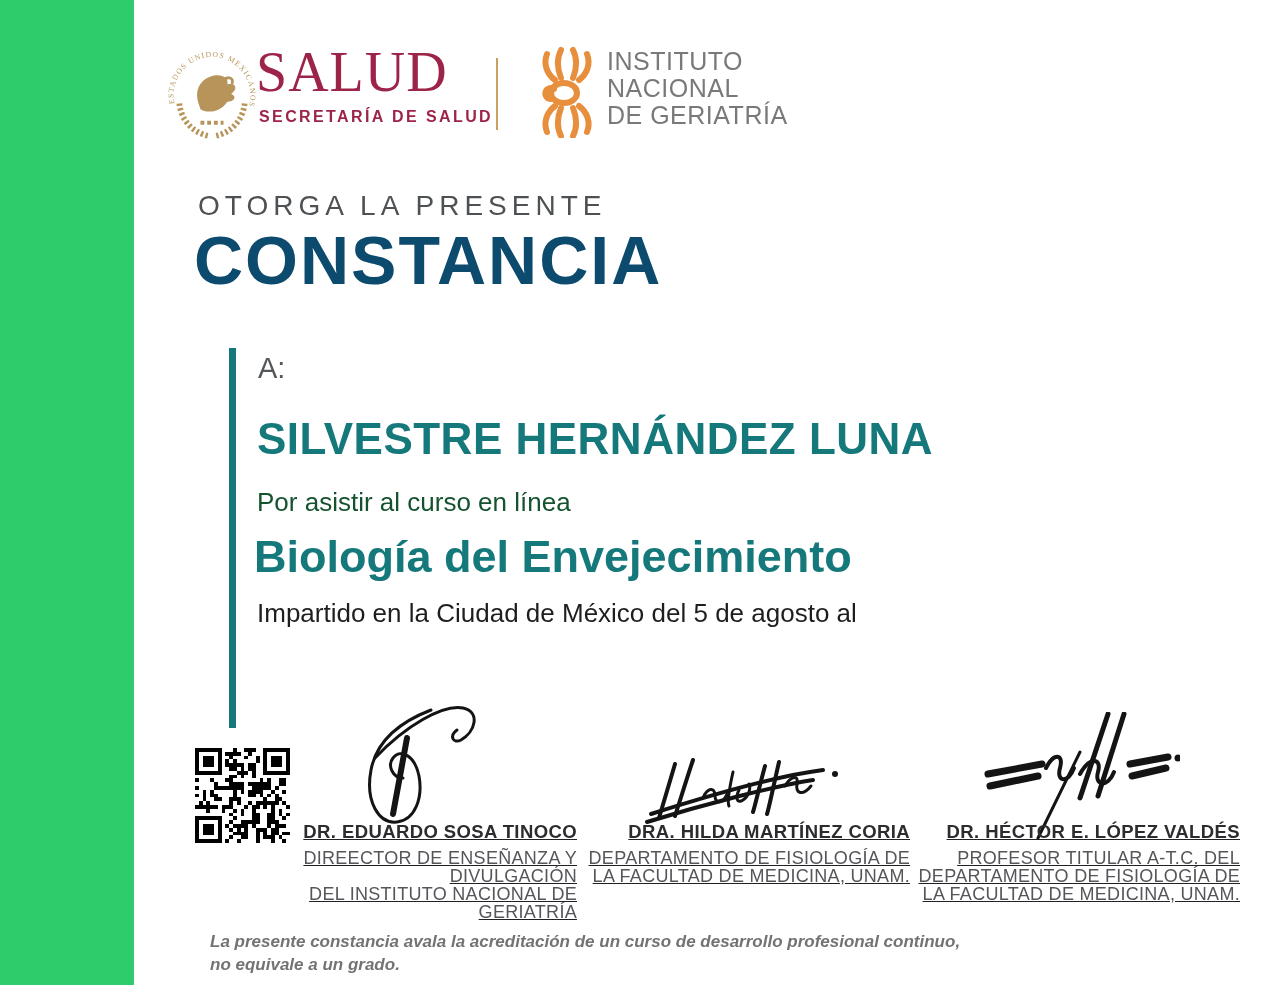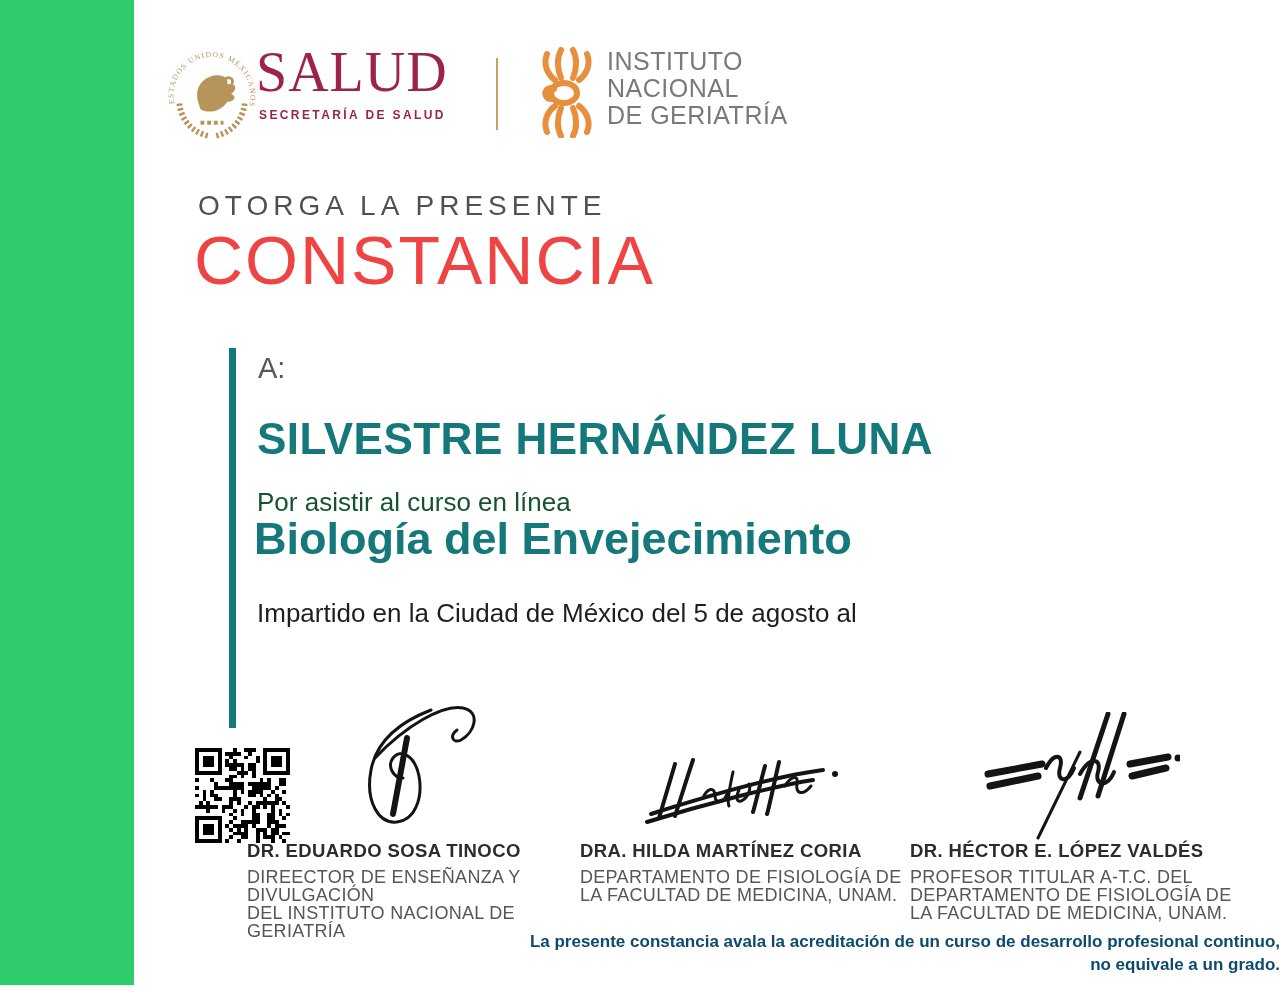--- a/index.html
+++ b/index.html
@@ -7,61 +7,61 @@
   .page{position:relative;width:1280px;height:992px;background:#ffffff;overflow:hidden;
         font-family:"Liberation Sans",sans-serif;color:#202124;}
 
   
   .green-band{position:absolute;left:0;top:0;width:134px;height:985px;background:#2ecc6b;}
 
   
   .emblem{position:absolute;left:164px;top:40px;width:96px;height:106px;}
   .salud-wordmark{position:absolute;left:256px;top:44px;font-family:"Liberation Serif",serif;
         font-weight:400;font-size:56px;letter-spacing:1px;color:#9d2449;line-height:1;}
-  .salud-sub{position:absolute;left:259px;top:108px;font-size:12px;font-weight:700;
+  .salud-sub{position:absolute;left:259px;top:108px;font-size:16px;font-weight:700;
         letter-spacing:2.4px;color:#9d2449;}
   .hdr-divider{position:absolute;left:496px;top:58px;width:2px;height:72px;background:#c9a15e;}
   .inger-logo{position:absolute;left:527px;top:46px;width:72px;height:92px;}
   .inst-name{position:absolute;left:607px;top:48px;font-size:25px;font-weight:400;
         color:#77797b;line-height:27px;letter-spacing:.5px;}
 
   
   .kicker{position:absolute;left:198px;top:190px;font-size:28px;letter-spacing:5px;
         color:#4e5154;font-weight:400;}
-  .cert-title{position:absolute;left:194px;top:226px;font-size:68px;font-weight:400;
-        letter-spacing:2px;color:#ef4444;line-height:1;}
+  .cert-title{position:absolute;left:194px;top:226px;font-size:68px;font-weight:700;
+        letter-spacing:2px;color:#0c4a6e;line-height:1;}
 
   
   .teal-rule{position:absolute;left:229px;top:348px;width:7px;height:380px;background:#15787b;}
   .a-label{position:absolute;left:258px;top:352px;font-size:29px;color:#55585b;}
   .recipient{position:absolute;left:257px;top:414px;font-size:44px;font-weight:700;
         letter-spacing:.5px;color:#15787b;}
   .course-intro{position:absolute;left:257px;top:487px;font-size:26px;color:#14532d;}
-  .course-title{position:absolute;left:254px;top:513px;font-size:45px;font-weight:700;
+  .course-title{position:absolute;left:254px;top:531px;font-size:45px;font-weight:700;
         color:#15787b;}
   .course-dates{position:absolute;left:257px;top:596px;font-size:26px;color:#1d1e20;
         line-height:34px;}
 
   
   .qr{position:absolute;left:195px;top:748px;width:95px;height:95px;}
   .qr svg{width:100%;height:100%;shape-rendering:crispEdges;}
 
   
   .sig-svg{position:absolute;}
   #sig1{left:335px;top:698px;}
   #sig2{left:645px;top:750px;}
   #sig3{left:980px;top:712px;}
-  .sig-col{position:absolute;width:330px;text-align:left;top:840px;}
+  .sig-col{position:absolute;width:330px;text-align:right;top:821px;text-decoration:underline;}
   #col1{left:247px;} #col2{left:580px;} #col3{left:910px;}
   .sig-name{font-size:18.5px;font-weight:700;color:#2b2c2e;letter-spacing:.4px;}
   .sig-title{margin-top:6px;font-size:18px;color:#54565a;letter-spacing:.3px;line-height:18px;}
 
   
-  .footer{position:absolute;left:210px;top:930px;width:1070px;text-align:right;
-        font-weight:700;font-size:17px;color:#0c4a6e;line-height:23px;}
+  .footer{position:absolute;left:210px;top:930px;width:1070px;text-align:left;
+        font-weight:700;font-size:17px;color:#737373;line-height:23px;font-style:italic;}
 </style>
 </head>
 <body>
 
 <div class="page">
 
   <div class="green-band"></div>
 
   <svg class="emblem" viewBox="0 0 100 110">
     <defs>

